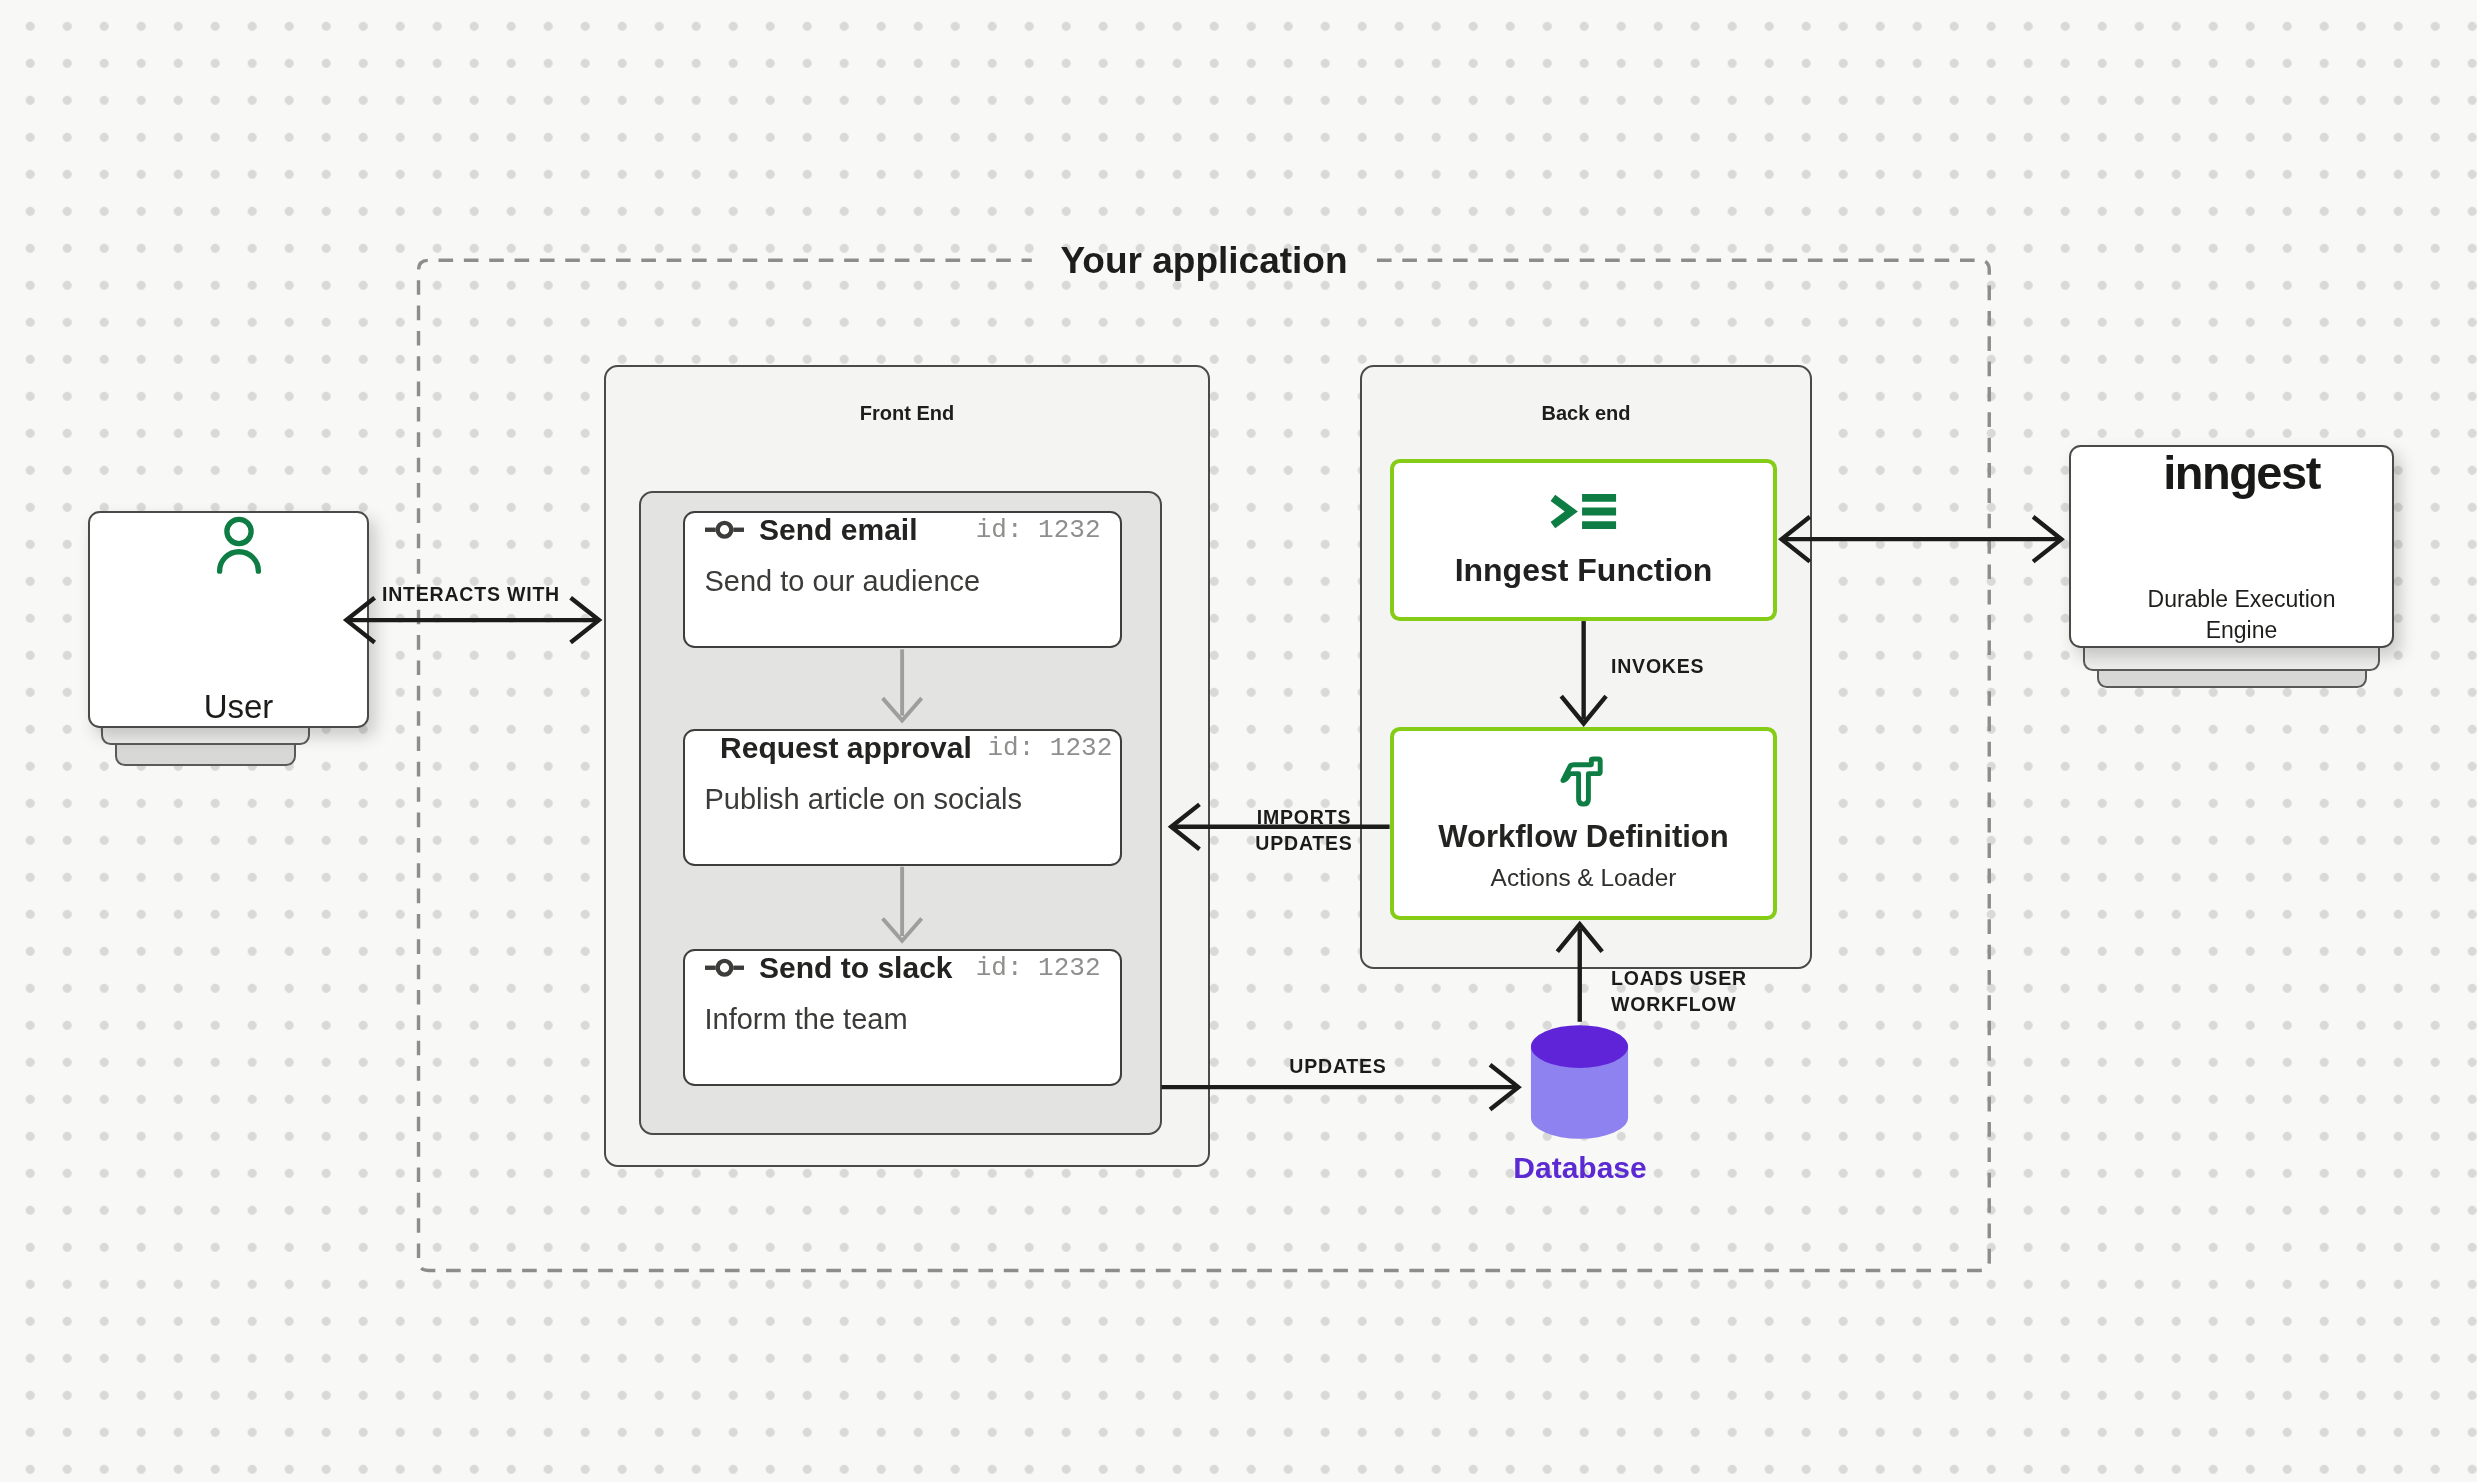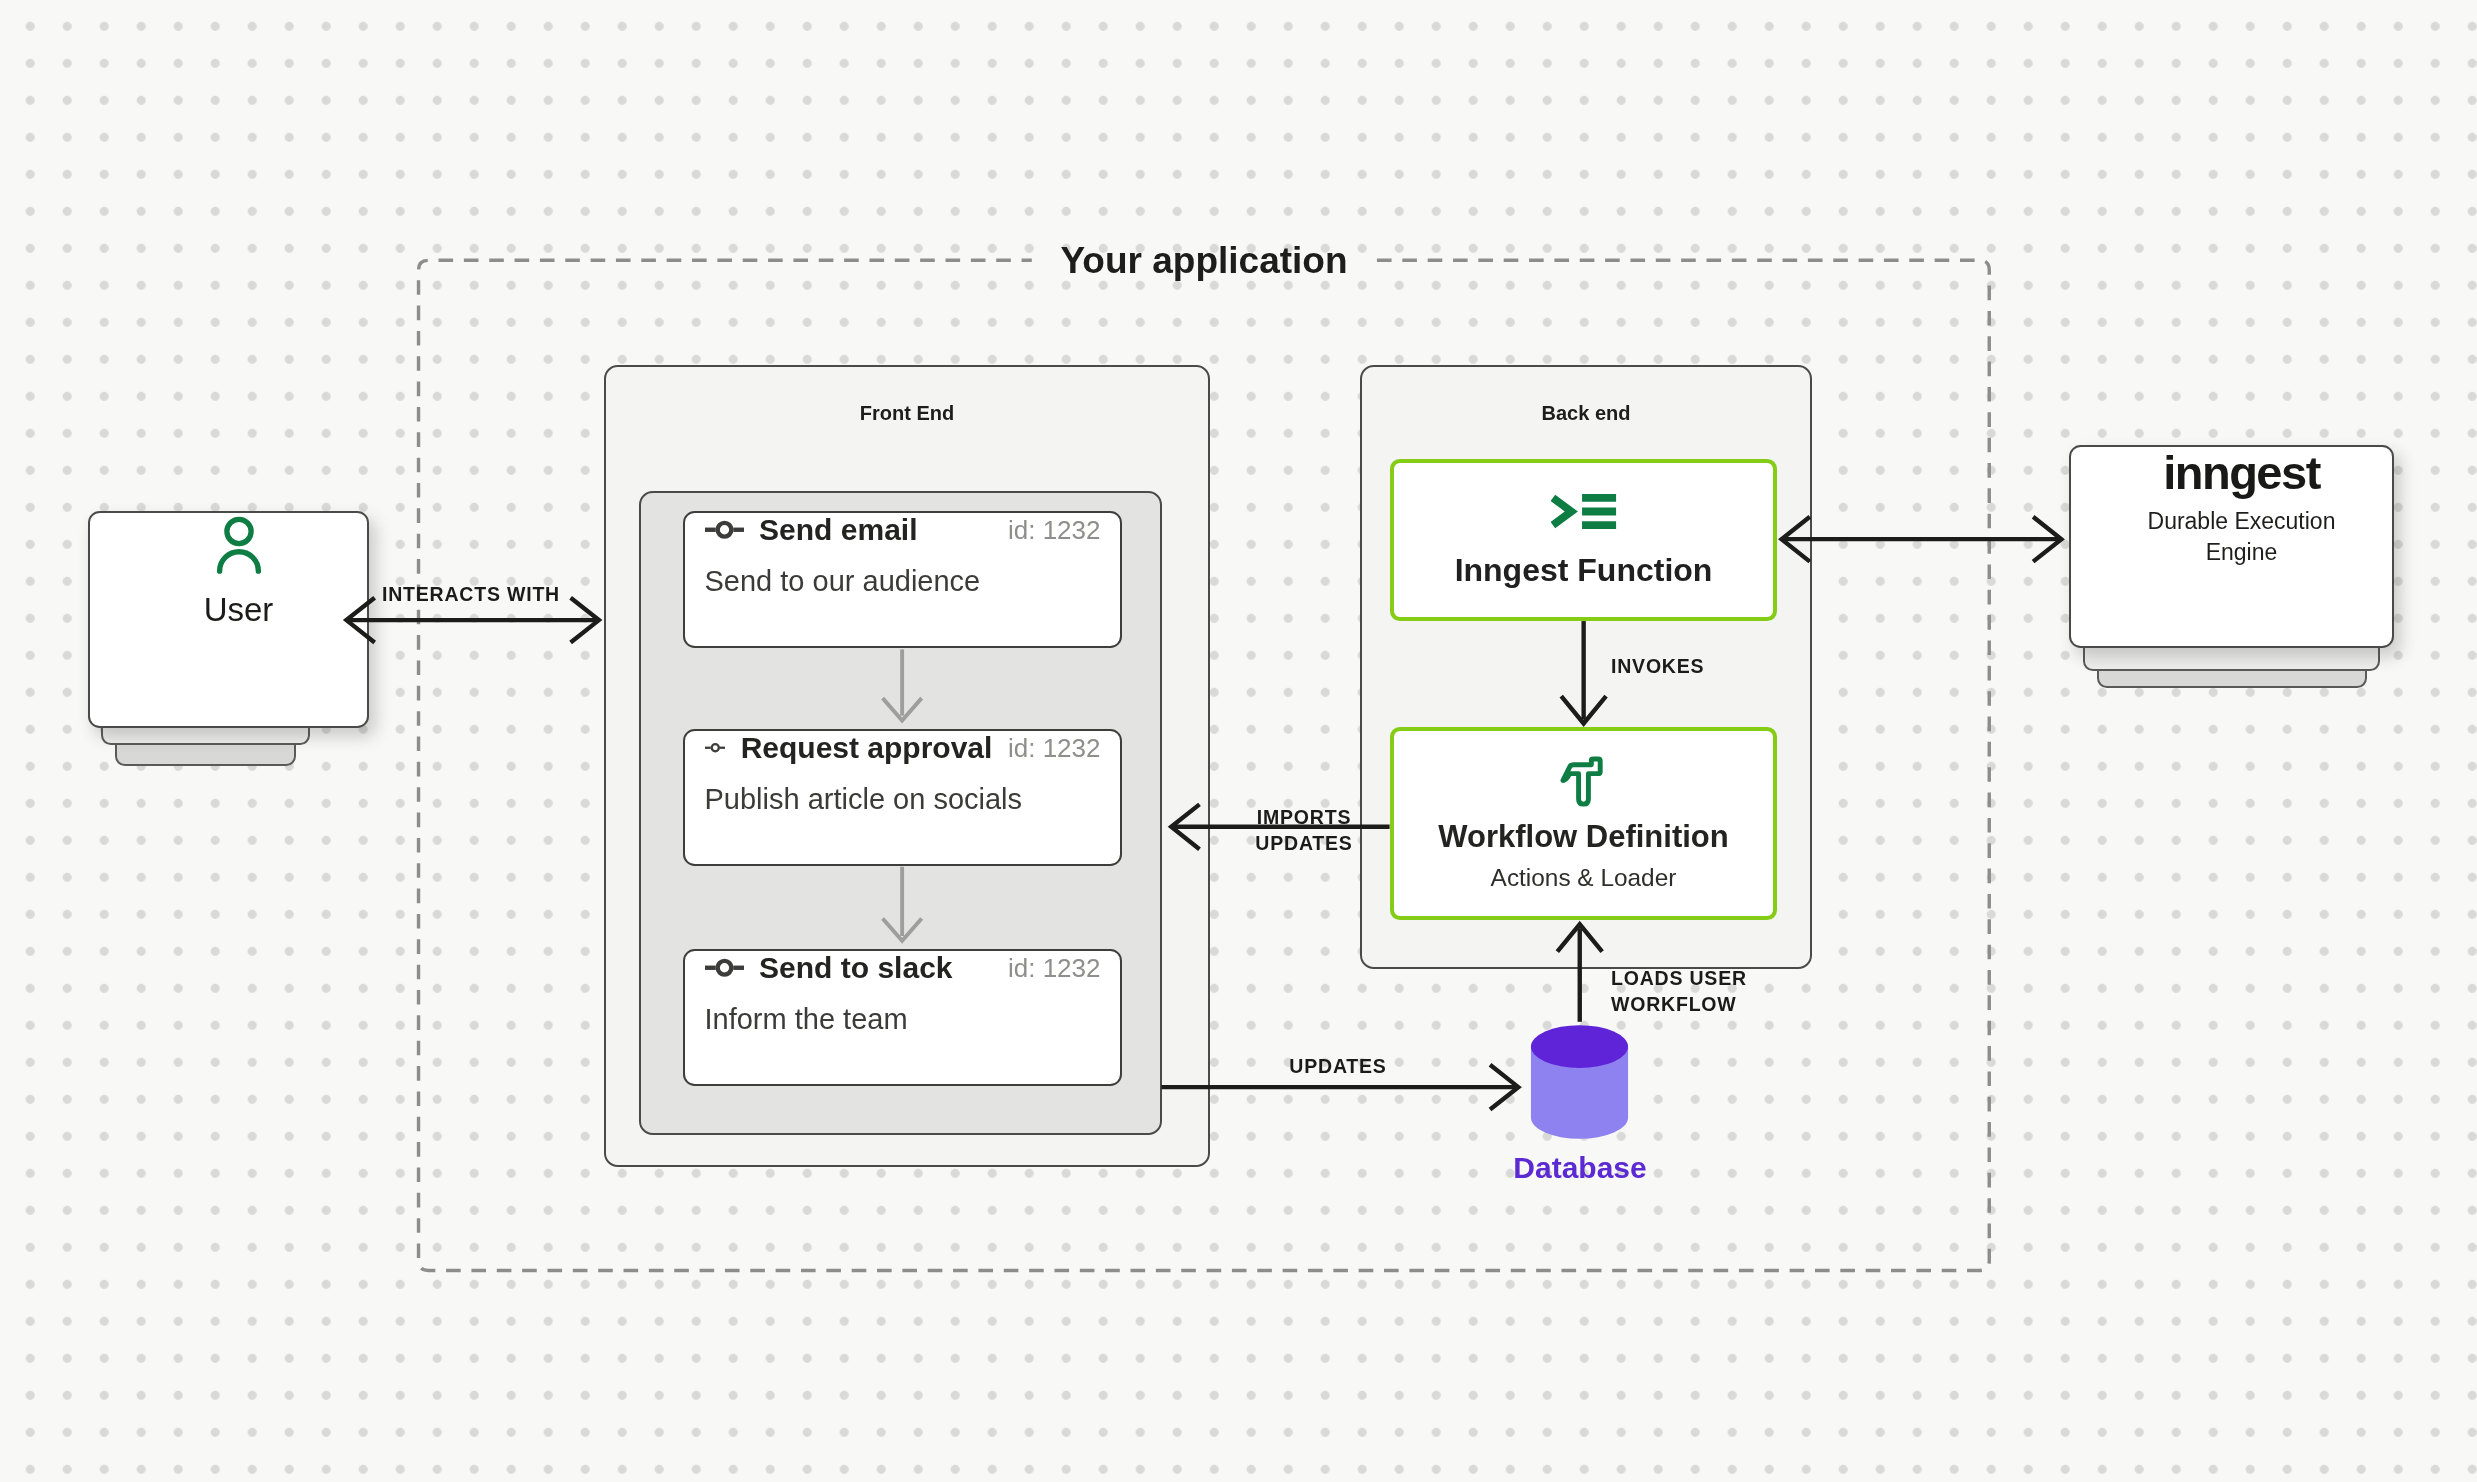--- a/index.html
+++ b/index.html
@@ -30,37 +30,37 @@
   .panel-inner{background:#e3e3e1;border:2.9px solid #4a4a48;border-radius:13.7px;z-index:11;}
 
   
   .wcard{
     left:683px;width:439px;height:137px;background:#ffffff;border:2.4px solid #3e3e3c;
     border-radius:11.7px;z-index:12;display:flex;flex-direction:column;justify-content:flex-start;
     gap:18px;padding:0 19.5px;box-sizing:border-box;
   }
   .wcard .row1{display:flex;align-items:center;gap:15.6px;}
   .wcard .ctitle{font-size:30px;font-weight:700;color:#232321;white-space:nowrap;}
-  .wcard .cid{margin-left:auto;font-family:Liberation Sans, sans-serif;font-size:26px;color:#8e8e8c;white-space:nowrap;}
+  .wcard .cid{margin-left:auto;font-family:Liberation Mono, monospace;font-size:26px;color:#8e8e8c;white-space:nowrap;}
   .wcard .cdesc{font-size:29px;color:#3b3b39;white-space:nowrap;}
 
   
   .bcard{
     left:1390px;width:387px;background:#ffffff;border:4px solid #84cc16;border-radius:9.8px;
     z-index:12;display:flex;flex-direction:column;align-items:center;justify-content:center;
     box-sizing:border-box;
   }
   .bcard .btitle{font-size:32px;font-weight:600;color:#202020;white-space:nowrap;}
   .bcard .btitle2{font-size:31px;font-weight:700;color:#232321;white-space:nowrap;}
   .bcard .bsub{font-size:24.4px;color:#2e2e2c;white-space:nowrap;}
 
   
   .stack-card{
     background:#ffffff;border:2.9px solid #4a4a48;border-radius:11.7px;z-index:14;
-    display:flex;flex-direction:column;align-items:center;justify-content:flex-start;
+    display:flex;flex-direction:column;align-items:center;justify-content:space-between;
     box-shadow:6.8px 8.8px 15.6px rgba(50,50,48,0.22);box-sizing:border-box;padding-left:20px;
   }
   .stack-l1{background:#efefed;border:2.9px solid #5a5a58;border-radius:9.8px;z-index:13;box-sizing:border-box;}
   .stack-l2{background:#d8d8d6;border:2.9px solid #5a5a58;border-radius:9.8px;z-index:12;box-sizing:border-box;}
 
   .user-label{font-size:33px;font-weight:500;color:#1c1c1a;}
   .inngest-logo{font-size:47px;font-weight:800;letter-spacing:-1.5px;color:#191917;line-height:51px;}
   .inngest-sub{font-size:23px;font-weight:500;line-height:31px;color:#1e1e1c;text-align:center;margin-top:7.8px;}
 
   .db-label{font-size:30px;font-weight:700;color:#5b2ad3;z-index:12;}

